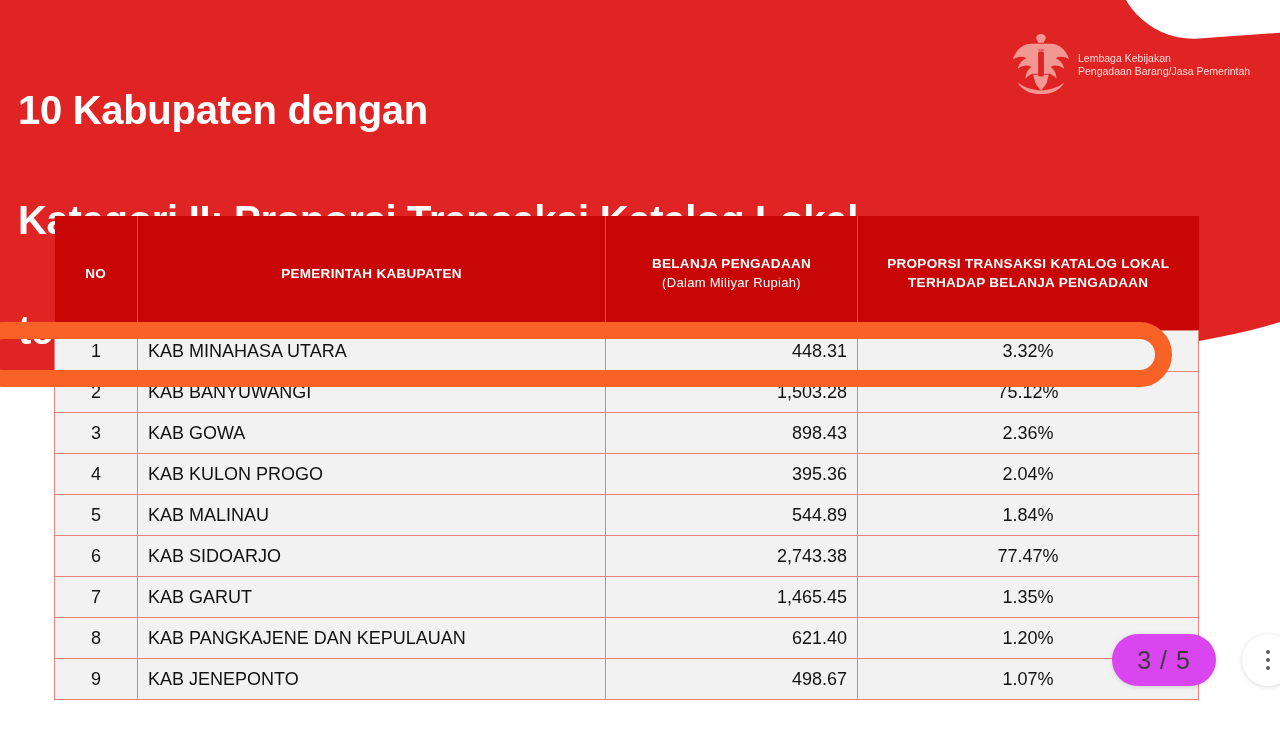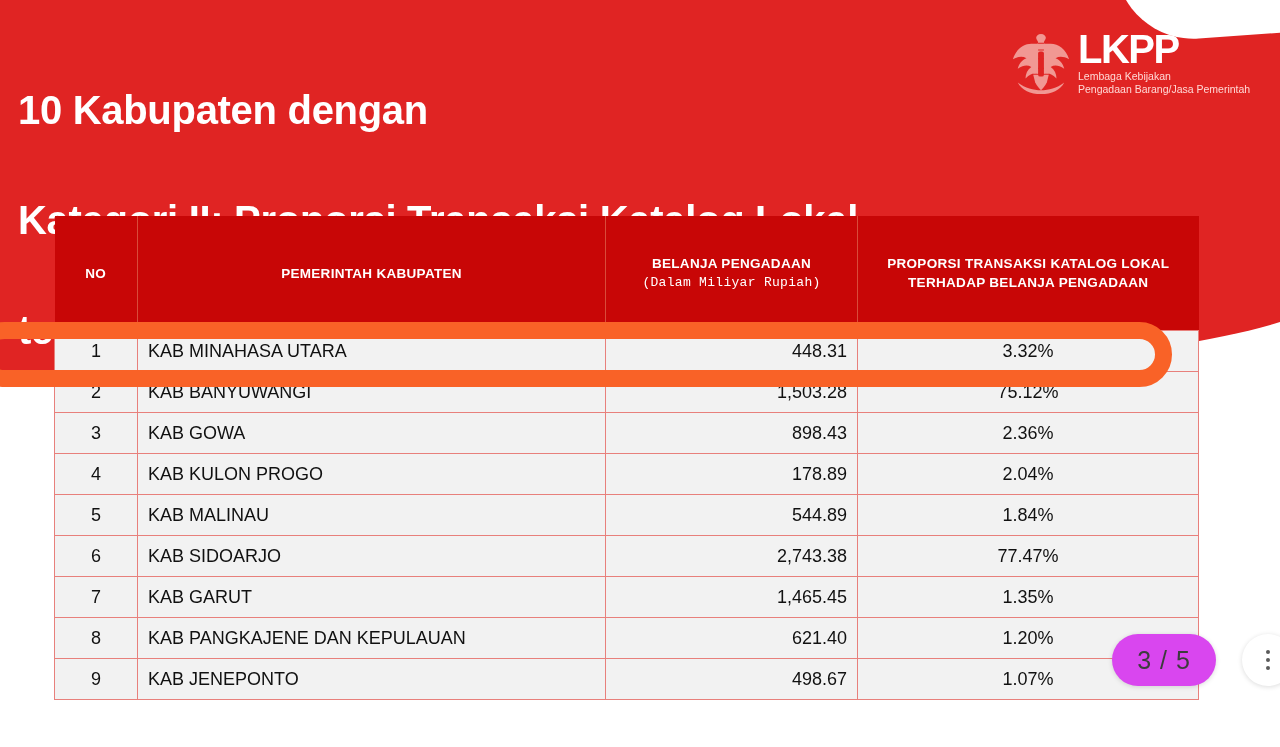--- a/index.html
+++ b/index.html
@@ -127,21 +127,20 @@
     height: 98px;
     vertical-align: middle;
     border-right: 1px solid #d94b3a;
     text-align: center;
   }
   table.data th:last-child { border-right: none; }
   table.data th .sub {
     font-weight: normal;
     font-size: 13px;
     display: block;
-    font-family: Liberation Mono, monospace;
   }
 
   table.data td {
     background: #f2f2f2;
     color: #111111;
     font-size: 18px;
     height: 40px;
     border: 1px solid #e8807c;
     border-left-color: #e8807c;
     padding: 0 10px;
@@ -255,21 +254,20 @@
           <path d="M42 14 C50 14 58 20 61 30 c-6 -3 -10 -3 -14 -1 c5 2 8 6 9 11 c-6 -4 -10 -4 -14 -2 c4 3 6 7 6 12 c-5 -5 -9 -6 -13 -5 l0 -31 z"></path>
           <path d="M24 46 l16 0 l-2 8 c-2 4 -4 6 -6 8 c-2 -2 -4 -4 -6 -8 z"></path>
           <path d="M8 54 c8 6 16 8 24 8 c8 0 16 -2 24 -8 c-4 8 -13 12 -24 12 c-11 0 -20 -4 -24 -12 z"></path>
         </g>
         <g fill="#e02423">
           <rect x="29" y="22" width="6" height="26" rx="2"></rect>
         </g>
       </svg>
     </div>
     <div class="logo-text">
-      <div class="logo-word">LKPP</div>
       <div class="logo-sub">Lembaga Kebijakan
 Pengadaan Barang/Jasa Pemerintah</div>
     </div>
   </div>
 
   <div class="table-wrap">
     <table class="data">
       <colgroup>
         <col class="w-no">
           <col class="w-name">
@@ -302,21 +300,21 @@
           </tr>
           <tr>
             <td class="c-no">3</td>
             <td class="c-name">KAB GOWA</td>
             <td class="c-val">898.43</td>
             <td class="c-pct">2.36%</td>
           </tr>
           <tr>
             <td class="c-no">4</td>
             <td class="c-name">KAB KULON PROGO</td>
-            <td class="c-val">178.89</td>
+            <td class="c-val">395.36</td>
             <td class="c-pct">2.04%</td>
           </tr>
           <tr>
             <td class="c-no">5</td>
             <td class="c-name">KAB MALINAU</td>
             <td class="c-val">544.89</td>
             <td class="c-pct">1.84%</td>
           </tr>
           <tr>
             <td class="c-no">6</td>

